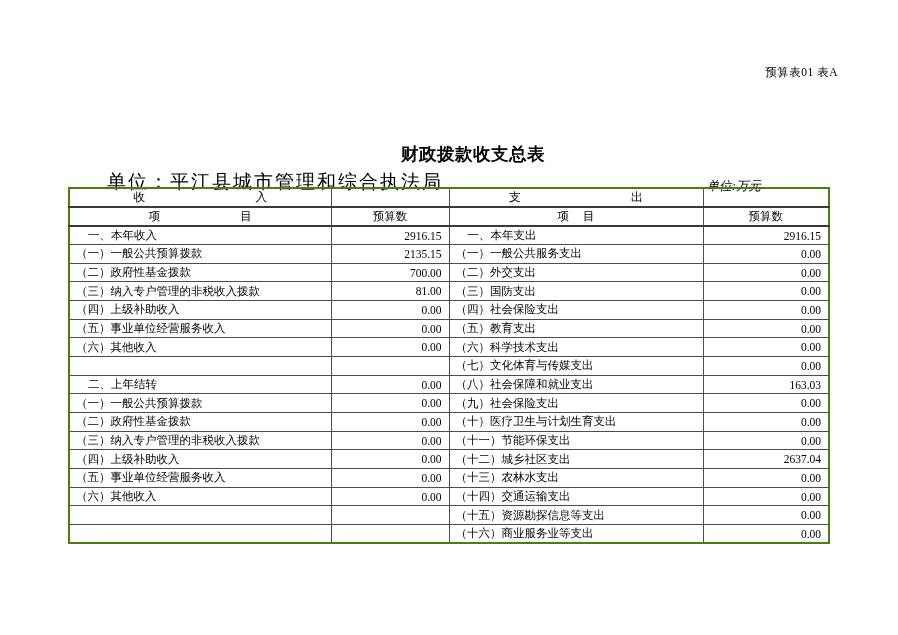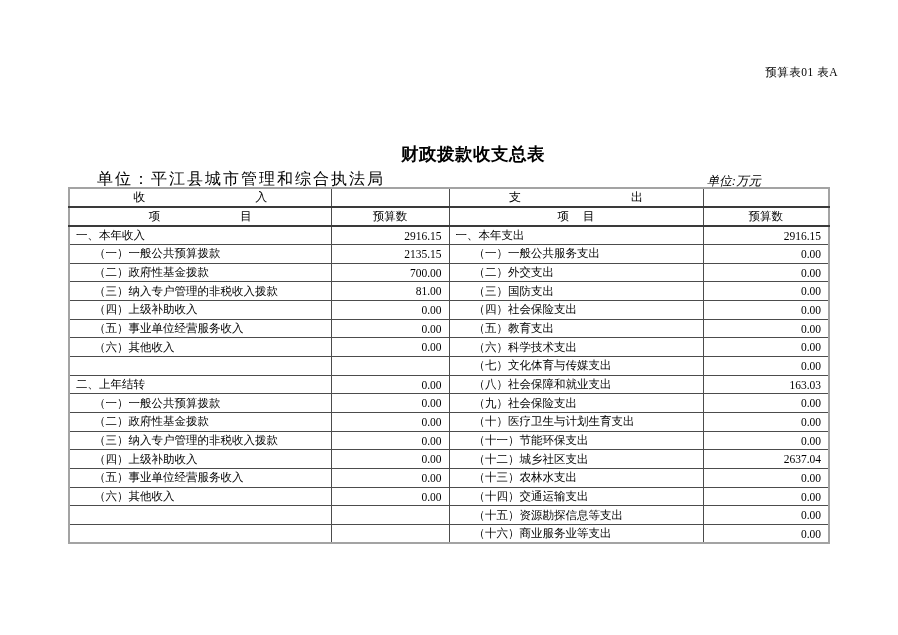--- a/index.html
+++ b/index.html
@@ -14,46 +14,46 @@
   }
   .title {
     position:absolute; top:142px; left:0; width:898px;
     padding-left:48px; text-align:center;
     font-size:17.5px; font-weight:bold; letter-spacing:0.5px;
   }
   .units {
     position:absolute; top:169px; left:68px; width:760px;
     display:flex; justify-content:space-between; align-items:flex-end;
   }
-  .units .u-left  { margin-left:29px; font-size:16px; letter-spacing:2px; white-space:nowrap; }
+  .units .u-left  { margin-left:39px; font-size:19px; letter-spacing:2px; white-space:nowrap; }
   .units .u-right { margin-right:67px; font-size:12.5px; white-space:nowrap;font-style:italic; }
 
   table.budget {
     position:absolute; top:187px; left:68px; width:760px;
     border-collapse:collapse; table-layout:fixed;
-    border:2px solid #a3a3a3;
+    border:2px solid #4d7c0f;
   }
   col.c1 { width:262px; } col.c2 { width:118px; }
   col.c3 { width:254px; } col.c4 { width:126px; }
 
   .budget th, .budget td {
     border:1px solid #4c4c4c; padding:0;
     font-weight:normal; font-size:11.5px; overflow:hidden; white-space:nowrap;
   }
   tr.h1 th, tr.h2 th { height:19px; text-align:center; border-bottom-width:2px; border-bottom-color:#3a3a3a; }
   tr.h1 th { font-size:12px; }
 
   
   .sp-wide { letter-spacing:110px; margin-right:-110px; }
   .sp-mid  { letter-spacing:80px;  margin-right:-80px;  }
   .sp-sm   { letter-spacing:14px;  margin-right:-14px;  }
 
   tr.data td { height:18.66px; }
-  td.item { text-align:left; padding-left:6px; }
-  td.item.indent { padding-left:24px; }
+  td.item { text-align:left; padding-left:18px; }
+  td.item.indent { padding-left:6px; }
   td.num  { text-align:right; padding-right:7px;margin-top:32px; }
 </style>
 </head>
 <body>
 
 <div class="doc">
 
   <div class="corner">预算表01 表A</div>
 
   <div class="title">财政拨款收支总表</div>

